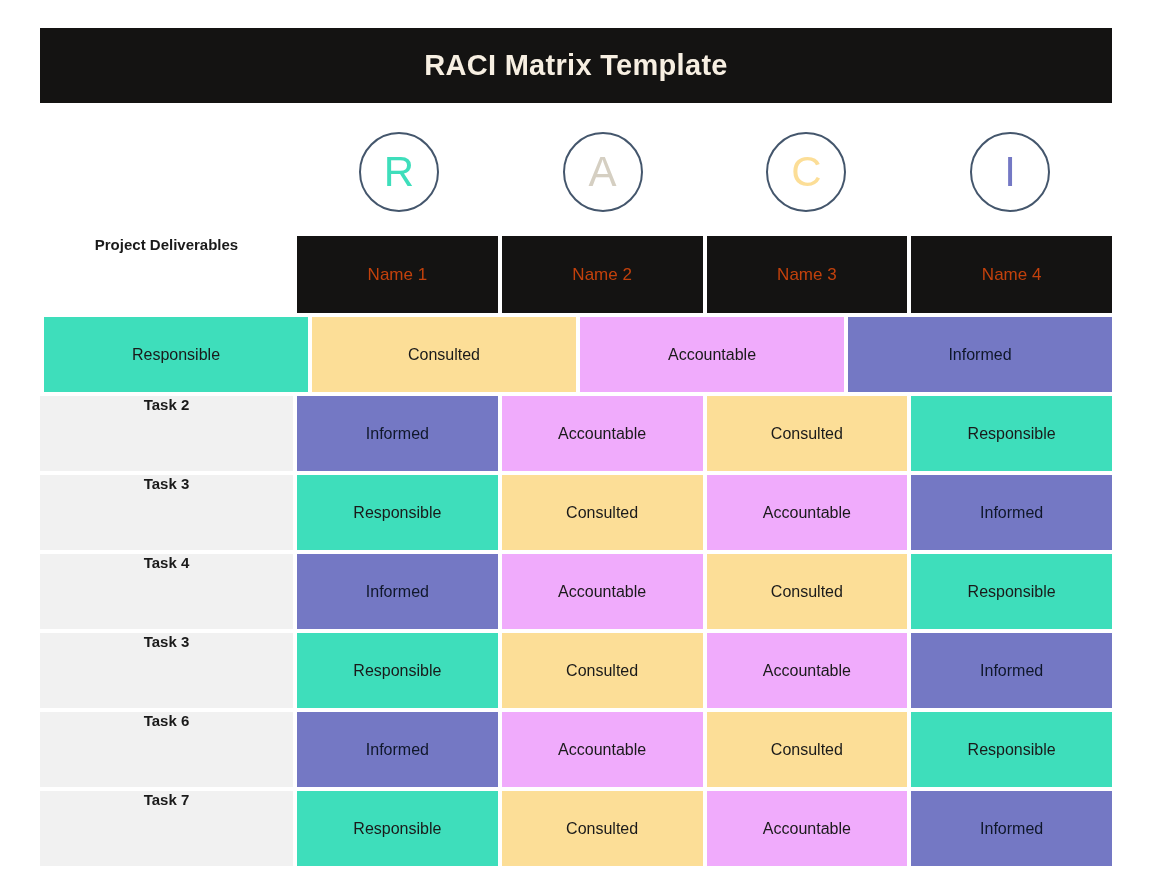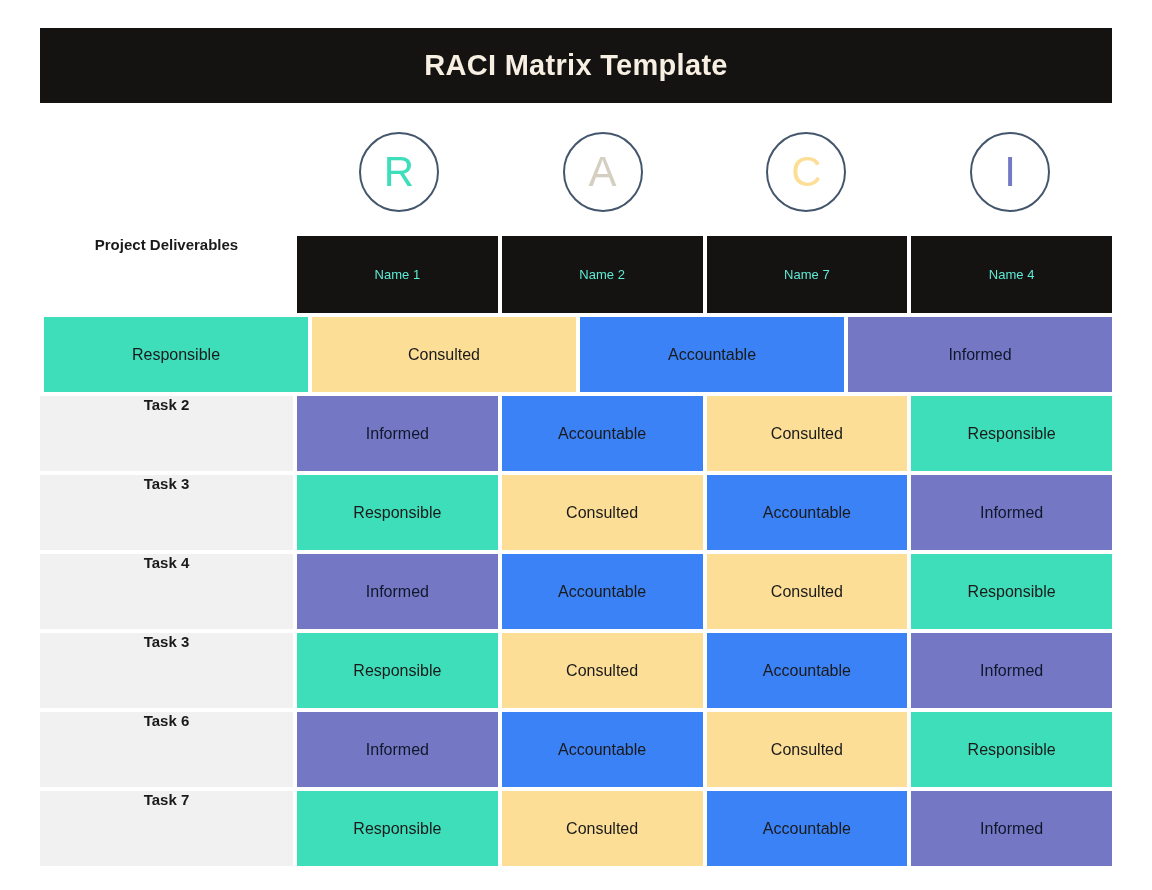--- a/index.html
+++ b/index.html
@@ -119,43 +119,43 @@
   }
   .header-label {
     color: #1a1a1a;
     font-size: 15px;
     font-weight: bold;
   }
   .row-header .cell-role {
     background: #141312;
   }
   .name-label {
-    color: #5eead4;
-    font-size: 13px;
+    color: #c2410c;
+    font-size: 17px;
     font-weight: 400;
   }
 
   
   .row-data { height: 75px; }
   .row-data .cell-task {
     background: #f1f1f1;
   }
   .task-label {
     color: #1a1a1a;
     font-size: 15px;
     font-weight: bold;
   }
   .role-label {
     font-size: 16px;
     font-weight: 400;
   }
 
   
   .role-R { background: #3edebb; }
-  .role-A { background: #3b82f6; }
+  .role-A { background: #f0abfc; }
   .role-C { background: #fcde97; }
   .role-I { background: #7478c4; }
 
   .role-R .role-label,
   .role-A .role-label,
   .role-C .role-label { color: #1a1a1a; }
   .role-I .role-label { color: #0f172a; }
 </style>
 </head>
 <body>
@@ -196,21 +196,21 @@
         <span class="header-label">Project Deliverables</span>
       </div>
       <div class="spacer"></div>
       <div class="cell-role">
         <span class="name-label">Name 1</span>
       </div>
       <div class="cell-role">
         <span class="name-label">Name 2</span>
       </div>
       <div class="cell-role">
-        <span class="name-label">Name 7</span>
+        <span class="name-label">Name 3</span>
       </div>
       <div class="cell-role">
         <span class="name-label">Name 4</span>
       </div>
     </div>
 
     <div id="data-rows">
         <div class="row row-data">
           <div class="spacer"></div>
           <div class="cell-role role-R">

